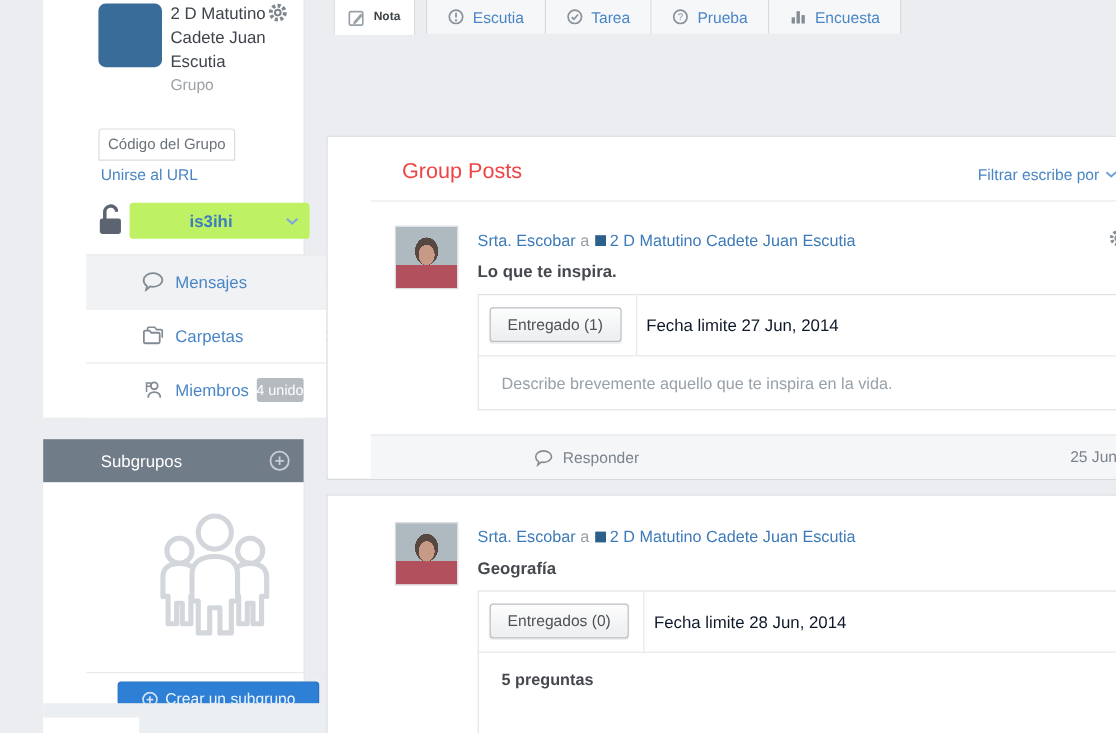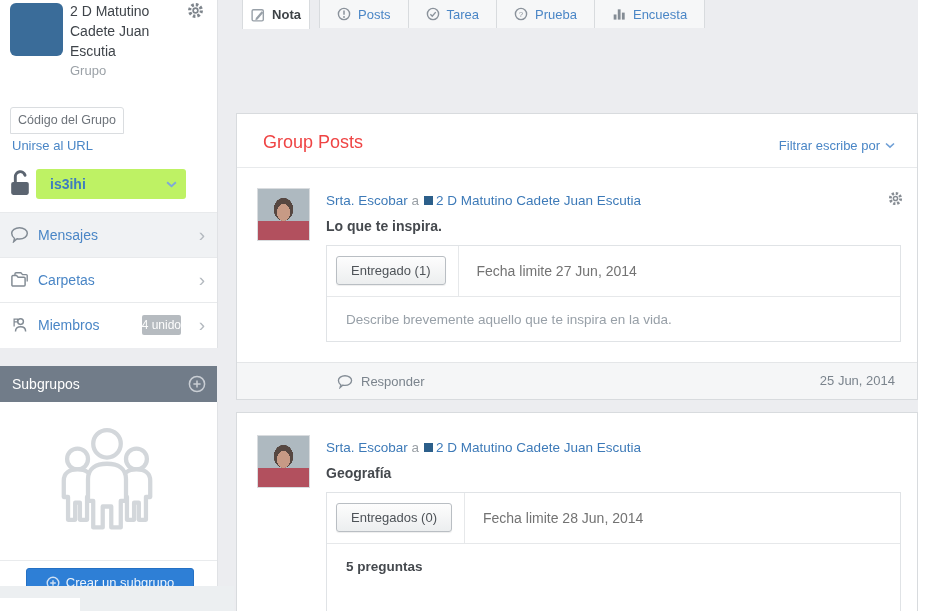--- a/index.html
+++ b/index.html
@@ -1,18 +1,18 @@
 <!DOCTYPE html>
 <html><head>
 <meta charset="utf-8">
 <style>
   html,body{margin:0;padding:0;}
   body{font-family:"Liberation Sans",sans-serif;background:#fff;}
   #stage{position:relative;width:930px;height:611px;overflow:hidden;background:#ecedf0;}
-  .abs{position:absolute;}
+  .abs{position:absolute;margin-left:36px;}
   svg{display:block;}
 
   
   #sidebar-top{left:0;top:0;width:217px;height:348px;background:#fff;border-right:1px solid #e0e2e5;}
   .group-avatar{left:10px;top:3px;width:53px;height:53px;background:#3a6c99;border-radius:6px;}
   .group-title{left:70px;top:1px;width:118px;font-size:14px;line-height:20px;color:#3f444a;}
   .group-type{left:70px;top:63px;font-size:13px;color:#9ba1a7;}
   .code-tab{left:10px;top:107px;width:112px;height:25px;border:1px solid #dadde0;border-radius:3px 3px 0 0;
             font-size:12.5px;color:#6d737a;text-align:center;line-height:25px;background:#fff;}
   .join-url{left:12px;top:138px;font-size:13px;color:#4a86c6;cursor:pointer;}
@@ -31,21 +31,21 @@
   #subgroups-panel{left:0;top:402px;width:217px;height:196px;background:#fff;border-right:1px solid #e0e2e5;}
   .people-illustration{left:50px;top:20px;}
   .panel-divider{left:0;top:158px;width:217px;height:0;border-top:1px solid #e9ebed;}
   .create-btn{left:26px;top:166px;width:166px;height:27px;background:#2e7fd6;border:1px solid #2571c4;border-radius:3px;
               display:flex;align-items:center;justify-content:center;gap:6px;color:#eef4fb;font-size:13px;cursor:pointer;}
   .overlay-gray{left:0;top:586px;width:234px;height:25px;background:#eceff1;}
   .overlay-white{left:0;top:598px;width:80px;height:13px;background:#fff;}
 
   
   .tab-active{left:242px;top:0;width:66px;height:29px;background:#fff;border-left:1px solid #d8dbde;border-right:1px solid #d8dbde;
-              z-index:3;display:flex;align-items:center;justify-content:center;gap:7px;font-size:13px;font-weight:bold;color:#3e4347;cursor:pointer;}
+              z-index:3;display:flex;align-items:center;justify-content:center;gap:7px;font-size:10px;font-weight:bold;color:#3e4347;cursor:pointer;}
   #tabs-inactive{left:319px;top:0;height:28px;display:flex;z-index:2;}
   .tab{display:flex;align-items:center;gap:7px;padding:0 17px;background:#f6f7f8;border-right:1px solid #d8dbde;
        font-size:13px;color:#4a86c6;cursor:pointer;}
   .tab:first-child{border-left:1px solid #d8dbde;}
 
   
   .card{background:#fff;border:1px solid #d8dbde;}
   #composer-card{left:236px;top:28px;width:680px;height:68px;}
   .comment-input{left:26px;top:16px;width:626px;height:32px;background:#f7f8f9;border:1px solid #dadde0;border-radius:3px;
                  padding:0 12px;font-family:"Liberation Sans",sans-serif;font-size:13px;color:#5a6066;}
@@ -63,21 +63,21 @@
   .post-header{font-size:13.5px;color:#9aa0a6;white-space:nowrap;}
   .post-link{color:#3d7ab8;cursor:pointer;}
   .group-square{display:inline-block;width:9px;height:9px;background:#2c5f8a;margin:0 3px 0 5px;}
   .post-title{font-size:14px;font-weight:bold;color:#45494e;}
   .post-gear{right:14px;top:77px;cursor:pointer;}
   .assign-box{left:89px;width:573px;border:1px solid #e0e3e6;background:#fff;}
   .assign-row1{display:flex;align-items:stretch;height:50px;border-bottom:1px solid #e6e8ea;}
   .turnin-btn{margin:10px 0 0 9px;height:29px;padding:0 14px;font-family:"Liberation Sans",sans-serif;font-size:13px;color:#4e5358;
               background:linear-gradient(#fdfdfd,#eceeef);border:1px solid #b9bec3;border-radius:3px;box-shadow:0 1px 1px rgba(0,0,0,.07);cursor:pointer;}
   .assign-vdivider{width:0;border-left:1px solid #e6e8ea;margin-left:12px;}
-  .due-text{line-height:50px;padding-left:18px;font-size:14px;color:#737373;}
+  .due-text{line-height:50px;padding-left:8px;font-size:14px;color:#0f172a;}
   .assign-body{padding:15px 12px 14px 19px;font-size:13.5px;color:#98a0a8;}
   .assign-body.strong{color:#45494e;font-weight:bold;}
   .post-footer{left:0;top:248px;width:680px;height:36px;background:#f5f6f7;border-top:1px solid #e4e6e8;}
   .reply{left:100px;top:0;height:36px;display:flex;align-items:center;gap:8px;font-size:13px;color:#7b848d;cursor:pointer;}
   .post-date{right:22px;top:0;line-height:36px;font-size:13px;color:#7b848d;}
   .right-strip{left:918px;top:0;width:12px;height:611px;background:#fff;}
 </style>
 </head>
 <body>
 
@@ -184,21 +184,21 @@
       </svg>
     <span>Nota</span>
   </div>
   <div class="abs" id="tabs-inactive">
     <div class="tab">
       <svg width="14" height="14" viewBox="0 0 15 15">
           <circle cx="7.5" cy="7.5" r="6" fill="none" stroke="#8a929b" stroke-width="1.5"></circle>
           <path d="M7.5 3.8v4.4" stroke="#8a929b" stroke-width="1.6"></path>
           <circle cx="7.5" cy="10.7" r="1" fill="#8a929b"></circle>
         </svg>
-      <span>Posts</span>
+      <span>Escutia</span>
     </div>
     <div class="tab">
       <svg width="14" height="14" viewBox="0 0 15 15">
           <circle cx="7.5" cy="7.5" r="6" fill="none" stroke="#8a929b" stroke-width="1.5"></circle>
           <path d="M4.7 7.8l2 2 3.7-4.3" fill="none" stroke="#8a929b" stroke-width="1.5"></path>
         </svg>
       <span>Tarea</span>
     </div>
     <div class="tab">
       <svg width="14" height="14" viewBox="0 0 15 15">

